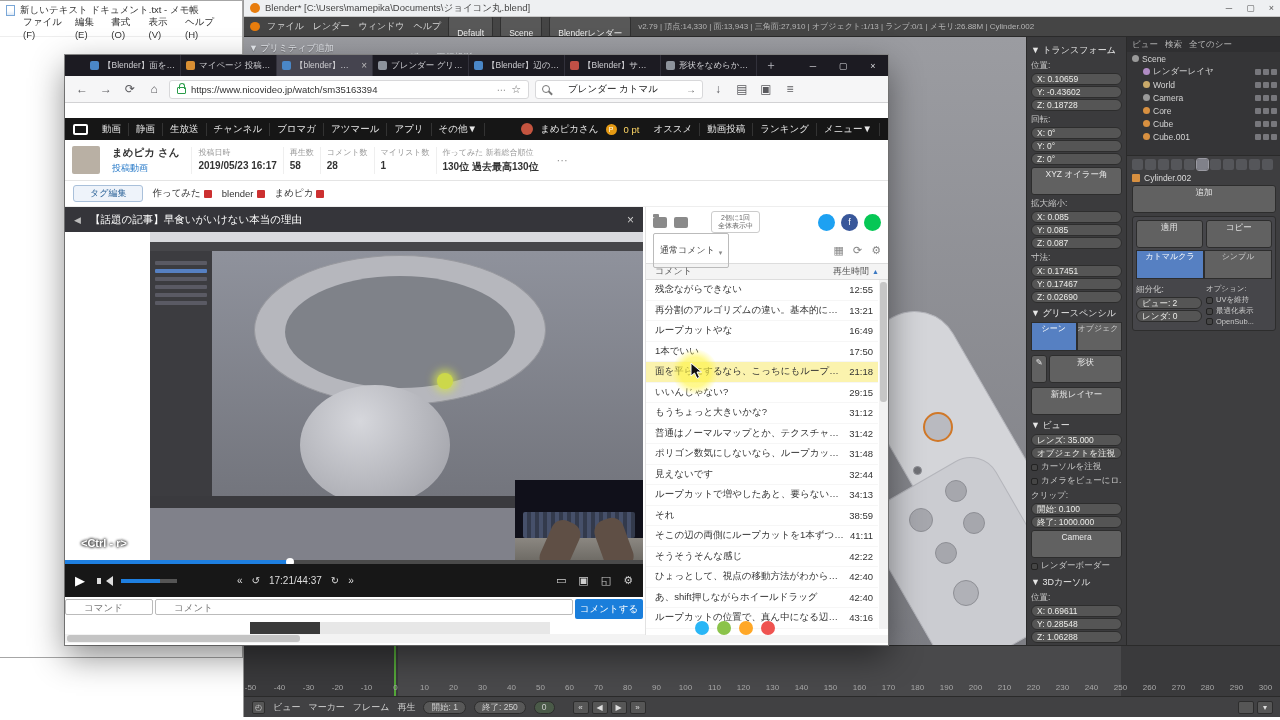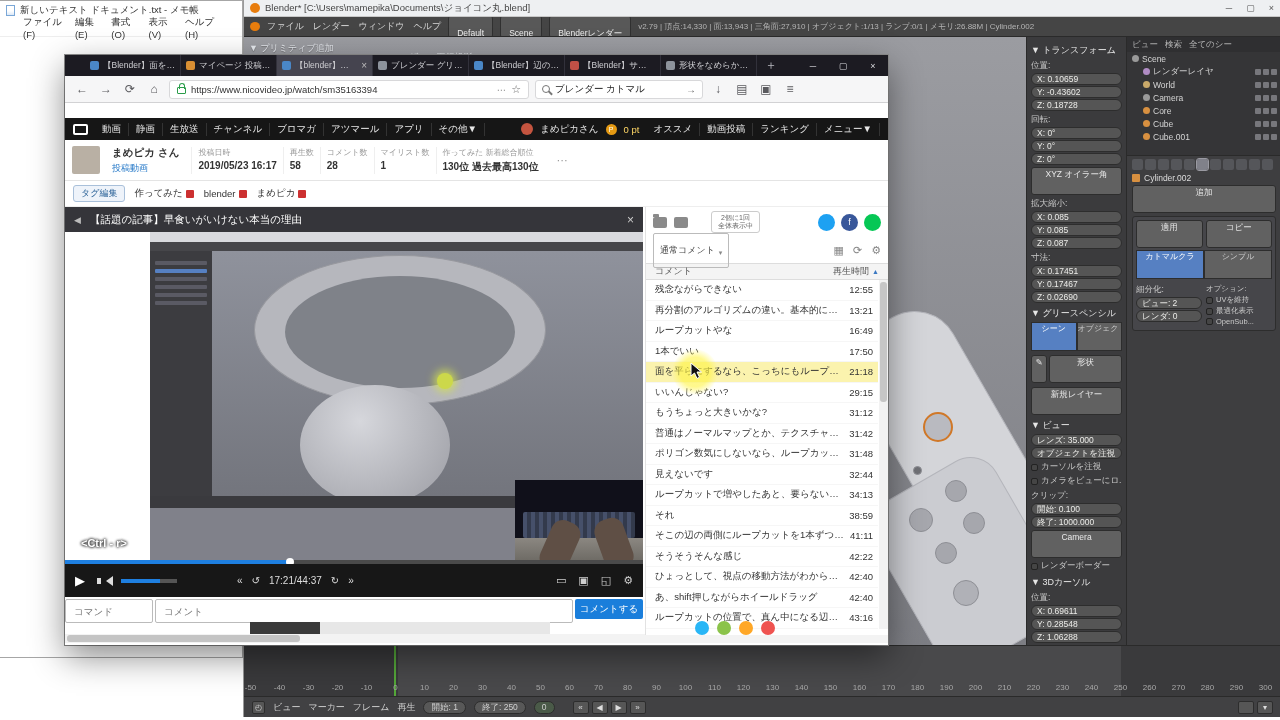--- a/index.html
+++ b/index.html
@@ -78,21 +78,21 @@
 .tab.active .tab-close{display:inline}
 .newtab{color:#b9b9c0;font-size:12px;padding:0 8px}
 .winc{margin-left:auto;display:flex}
 .winc span{width:30px;height:21px;display:flex;align-items:center;justify-content:center;color:#d8d8dc;font-size:9px}
 .navbar{position:absolute;left:0;top:21px;width:823px;height:27px;background:#f6f6f7;border-bottom:1px solid #d2d2d4;display:flex;align-items:center;gap:6px;padding:0 8px}
 .nbtn{color:#5a5a5e;font-size:12px;width:18px;text-align:center}
 .urlbox{width:360px;height:19px;background:#fff;border:1px solid #d8d8da;border-radius:3px;display:flex;align-items:center;gap:5px;padding:0 7px;font-size:9.5px;color:#333}
 .lock{width:9px;height:7px;border:1.5px solid #2a9d4a;border-radius:1px;position:relative;margin-top:3px;flex:0 0 9px}
 .lock::before{content:"";position:absolute;left:1px;top:-5px;width:4px;height:5px;border:1.5px solid #2a9d4a;border-bottom:none;border-radius:3px 3px 0 0}
 .url-txt{flex:1;white-space:nowrap;overflow:hidden}
-.searchbox{width:168px;height:19px;background:#fff;border:1px solid #d8d8da;border-radius:3px;display:flex;align-items:center;gap:5px;padding:0 6px}
+.searchbox{width:168px;height:19px;background:#fff;border:1px solid #d8d8da;border-radius:3px;display:flex;align-items:center;gap:18px;padding:0 6px}
 .mag{width:8px;height:8px;border:1.5px solid #777;border-radius:50%;position:relative;flex:0 0 8px}
 .mag::after{content:"";position:absolute;width:5px;height:1.5px;background:#777;transform:rotate(45deg);right:-4px;bottom:-1px}
 .searchbox input{border:none;outline:none;flex:1;font-size:9.5px;color:#222;min-width:0;background:transparent}
 
 .nico-nav{position:absolute;left:0;top:63px;width:823px;height:22px;background:#161616;display:flex;align-items:center;color:#e8e8e8;font-size:9.5px;padding:0 8px}
 .tvic{width:15px;height:11px;background:#fff;border-radius:2px;margin-right:7px;position:relative;flex:0 0 15px}
 .tvic::after{content:"";position:absolute;left:2px;top:2px;right:2px;bottom:2px;background:#161616}
 .nav-items{display:flex;height:22px;align-items:center}
 .nav-items span{padding:0 7px;border-right:1px solid #333;white-space:nowrap}
 .nav-right{margin-left:auto;display:flex;align-items:center;gap:7px}
@@ -102,21 +102,21 @@
 .pts{color:#ffd766}
 .nico-info{position:absolute;left:0;top:85px;width:823px;height:41px;background:#fff;display:flex;align-items:center;gap:12px;padding:0 7px;border-bottom:1px solid #e4e4e4}
 .up-av{width:28px;height:28px;background:#b9b0a4;border-radius:2px;flex:0 0 28px}
 .up-name{font-size:10.5px;font-weight:bold;color:#333}
 .up-link{font-size:9px;color:#2176c7;margin-top:2px}
 .stat{display:flex;flex-direction:column;gap:2px;padding:0 6px;border-left:1px solid #efefef}
 .stat .l{font-size:8px;color:#999;white-space:nowrap}
 .stat .v{font-size:10px;color:#333;font-weight:bold;white-space:nowrap}
 .more3{color:#999;font-size:11px}
 .nico-tags{position:absolute;left:0;top:126px;width:823px;height:26px;display:flex;align-items:center;gap:9px;padding:0 8px;background:#fff;border-bottom:1px solid #eee}
-.tagedit{background:#eef3fa;border:1px solid #a9c0da;color:#2c6398;font-size:9px;padding:1px 7px;border-radius:3px}
+.tagedit{background:#eef3fa;border:1px solid #a9c0da;color:#2c6398;font-size:9px;padding:1px 16px;border-radius:3px}
 .tag{display:flex;align-items:center;gap:3px;font-size:9.5px;color:#333}
 .tag i{width:8px;height:8px;background:#cc3030;border-radius:1px}
 
 .ticker{position:absolute;left:0;top:152px;width:578px;height:25px;background:#35353a;color:#fff;display:flex;align-items:center;gap:9px;padding:0 9px;font-size:10.5px}
 .ticker .tk{flex:1;white-space:nowrap;overflow:hidden}
 #vframe{position:absolute;left:0;top:177px;width:578px;height:328px;background:#fff;overflow:hidden}
 #shot{position:absolute;left:85px;top:0;width:493px;height:328px;background:#7b7c84}
 .sh-title{position:absolute;left:0;top:0;width:493px;height:10px;background:#d9dade}
 .sh-menu{position:absolute;left:0;top:10px;width:493px;height:9px;background:#46464a}
 .sh-vp{position:absolute;left:0;top:19px;width:493px;height:245px;background:linear-gradient(#8f929c,#73757d);overflow:hidden}
@@ -139,21 +139,21 @@
 .seek .knob{position:absolute;left:calc(39% - 4px);top:-2px;width:8px;height:8px;border-radius:50%;background:#fff}
 .pctrl{position:absolute;left:0;top:509px;width:578px;height:33px;background:#171717;display:flex;align-items:center;padding:0 10px;color:#ddd}
 .pc-play{font-size:13px;color:#fff}
 .spkr{width:0;height:0;border:5px solid transparent;border-right:7px solid #ddd;margin-left:16px;position:relative}
 .spkr::before{content:"";position:absolute;left:-9px;top:-3px;width:4px;height:6px;background:#ddd}
 .vol{width:56px;height:4px;background:#555;margin-left:8px}
 .vol i{display:block;height:4px;width:70%;background:#1e7fe0}
 .pc-center{display:flex;align-items:center;gap:9px;margin-left:60px;font-size:10px}
 .pc-right{margin-left:auto;display:flex;gap:12px;font-size:11px;color:#cfcfcf}
 .cmdrow{position:absolute;left:0;top:544px;width:578px;height:20px;display:flex;gap:2px}
-.cmdrow input{border:1px solid #bbb;border-radius:2px;height:24px;font-size:9.5px;padding:0 8px;color:#333}
+.cmdrow input{border:1px solid #bbb;border-radius:2px;height:16px;font-size:9.5px;padding:0 18px;color:#333}
 .cmd-submit{width:68px;height:20px;background:#1a7edb;color:#fff;border:none;border-radius:2px;font-size:9.5px}
 .ad1{position:absolute;left:185px;top:567px;width:300px;height:14px;background:#e7e7e7}
 .ad1 i{position:absolute;left:0;top:0;width:70px;height:14px;background:#3a3a3a}
 .addots{position:absolute;top:566px;display:flex;gap:8px}
 .addots i{width:14px;height:14px;border-radius:50%}
 .hscroll{position:absolute;left:0;top:579px;width:823px;height:9px;background:#f3f3f3}
 .hscroll i{position:absolute;left:2px;top:1px;width:233px;height:7px;background:#c4c4c4;border-radius:3px}
 
 .cpanel{position: absolute;left:580px;top:152px;width:243px;height:428px;background:#fff;border-left:1px solid #e2e2e2}
 .cp-tools{height:30px;display:flex;align-items:center;gap:7px;padding:0 7px}

